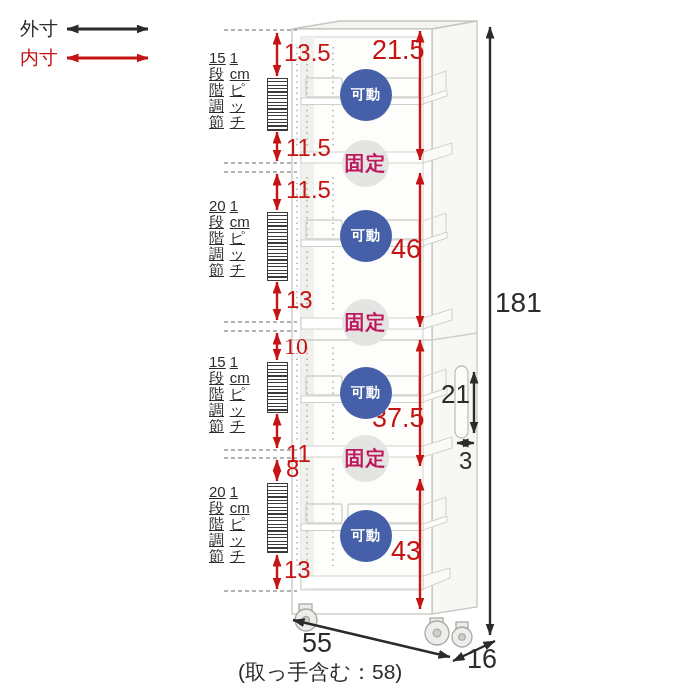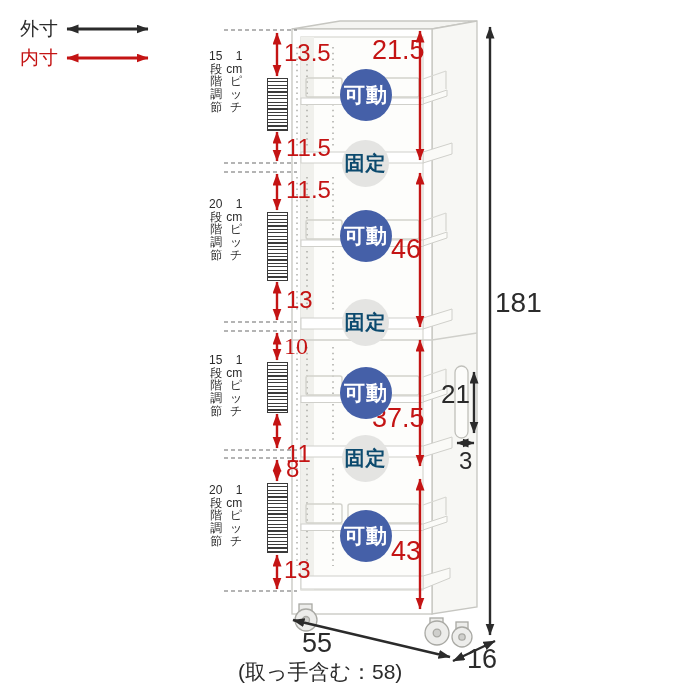--- a/index.html
+++ b/index.html
@@ -10,27 +10,27 @@
           font-family:"Liberation Sans","DejaVu Sans",sans-serif;color:var(--ink);}
   .art{position:absolute;left:0;top:0;}
   .txt{position:absolute;white-space:nowrap;line-height:1;}
   .red{color:var(--red);}
   .num{font-size:24px;}
   .numL{font-size:27px;}
   .legend-label{font-size:19px;font-weight:500;}
   .unit{font-size:16.5px;}
   .note{font-size:21px;}
   .vgroup{position:absolute;display:flex;gap:4px;align-items:flex-start;}
-  .vlabel{white-space:pre-line;font-size:12px;line-height:1.06;text-align:right;}
+  .vlabel{white-space:pre-line;font-size:15px;line-height:1.06;text-align:left;text-decoration:underline;}
   .pitch-bar{position:absolute;width:21px;box-sizing:border-box;border:1.4px solid #3b3b3b;
              background:repeating-linear-gradient(180deg,#ffffff 0 2.1px,#3b3b3b 2.1px 3.4px);}
   .circle{position:absolute;border-radius:50%;display:flex;align-items:center;justify-content:center;
-          font-size:21px;font-weight:600;letter-spacing:1px;}
+          font-size:14px;font-weight:600;letter-spacing:1px;}
   .c-mov{width:52px;height:52px;background:var(--blue-circle);color:#ffffff;}
-  .c-fix{width:47px;height:47px;background:var(--gray-circle);color:#0c4a6e;font-size:20px;}
+  .c-fix{width:47px;height:47px;background:var(--gray-circle);color:#be185d;font-size:20px;}
   .red-line{stroke:var(--red);stroke-width:2.4px;}
   .blk-line{stroke:var(--ink);stroke-width:2.4px;}
   .leg-line{stroke-width:3px;}
   .dash{stroke:#6b6b6b;stroke-width:1.2px;stroke-dasharray:4 3;}
 </style>
 </head>
 <body>
 
 <div class="canvas">
 

